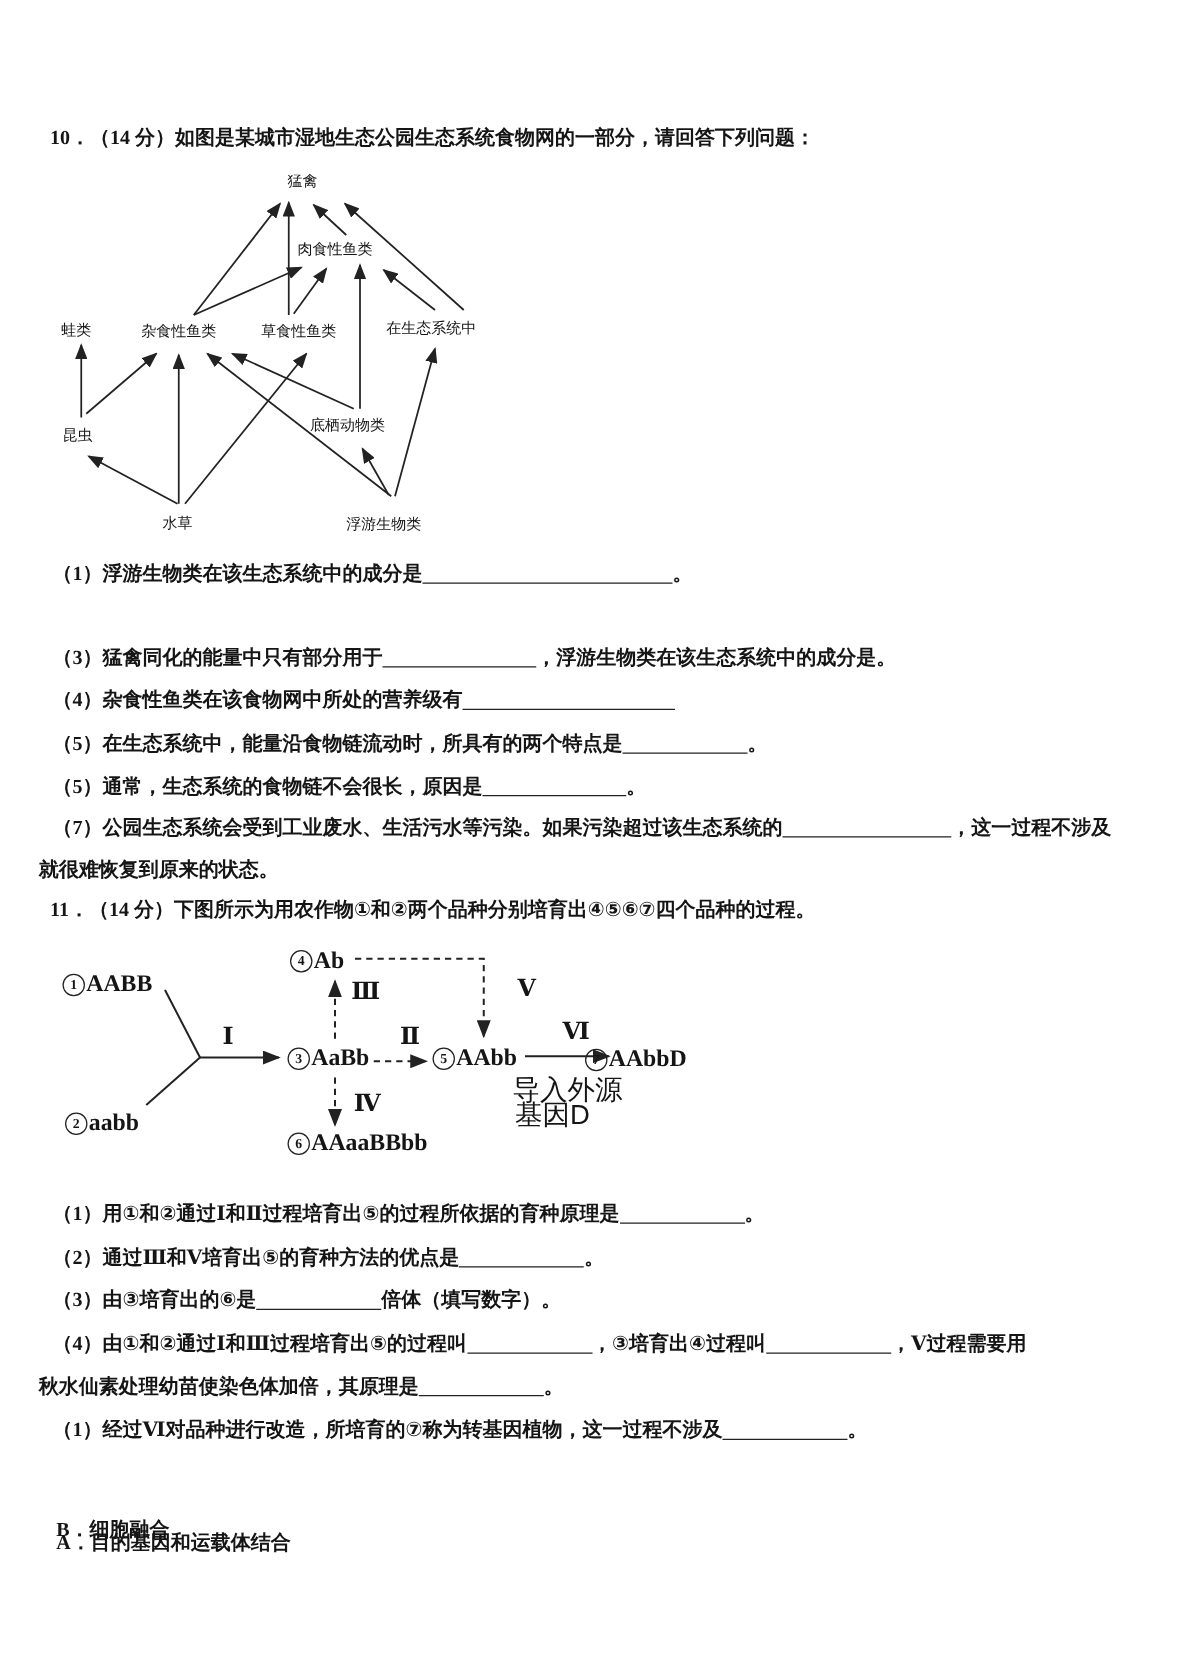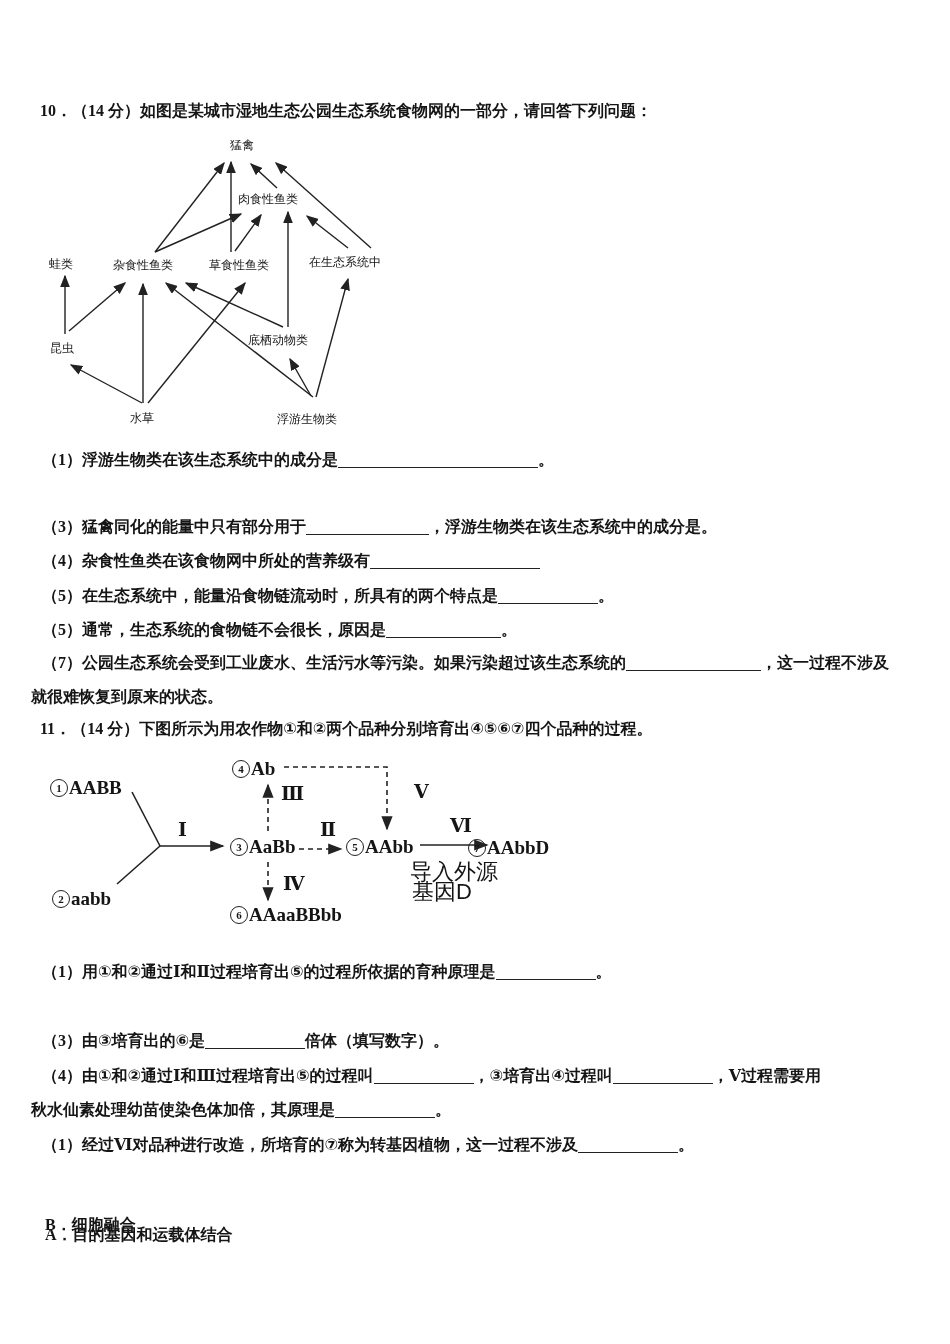--- a/index.html
+++ b/index.html
@@ -131,20 +131,23 @@
     <div class="step" style="left:243px;top:120px">Ⅳ</div>
     <div class="step" style="left:374px;top:28px">Ⅴ</div>
     <div class="step" style="left:410px;top:62px">Ⅵ</div>
     <div class="note" style="left:370px;top:105px">导入外源</div>
     <div class="note" style="left:372px;top:125px">基因D</div>
   </div>
 
   <div class="line" style="top:961px">
     <span>（1）用①和②通过Ⅰ和Ⅱ过程培育出⑤的过程所依据的育种原理是</span><span class="blank" style="width:100px"></span><span>。</span>
   </div>
+  <div class="line" style="top:996px">
+    <span>（2）通过Ⅲ和Ⅴ培育出⑤的育种方法的优点是</span><span class="blank" style="width:100px"></span><span>。</span>
+  </div>
   <div class="line" style="top:1030px">
     <span>（3）由③培育出的⑥是</span><span class="blank" style="width:100px"></span><span>倍体（填写数字）。</span>
   </div>
   <div class="line" style="top:1065px">
     <span>（4）由①和②通过Ⅰ和Ⅲ过程培育出⑤的过程叫</span><span class="blank" style="width:100px"></span><span>，③培育出④过程叫</span><span class="blank" style="width:100px"></span><span>，Ⅴ过程需要用</span>
   </div>
   <div class="line" style="left:31px;top:1099px">
     <span>秋水仙素处理幼苗使染色体加倍，其原理是</span><span class="blank" style="width:100px"></span><span>。</span>
   </div>
   <div class="line" style="top:1134px">

